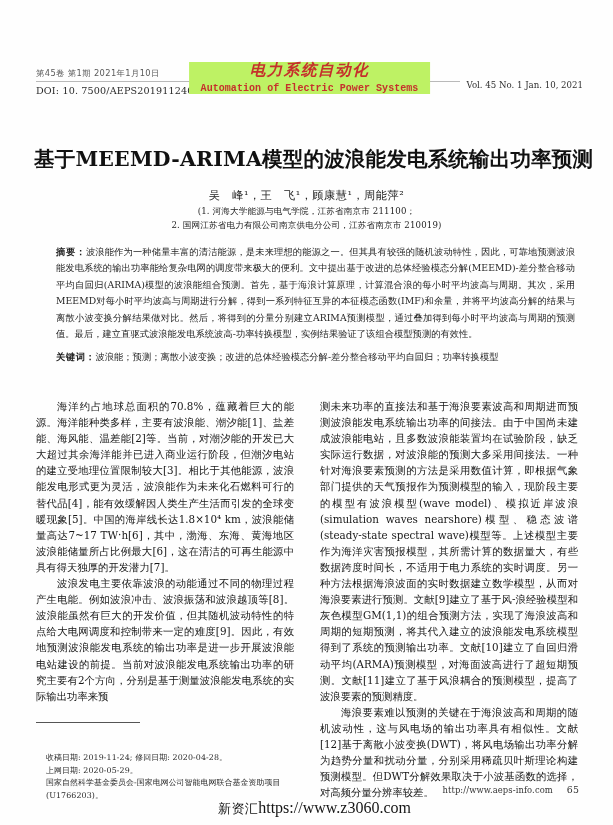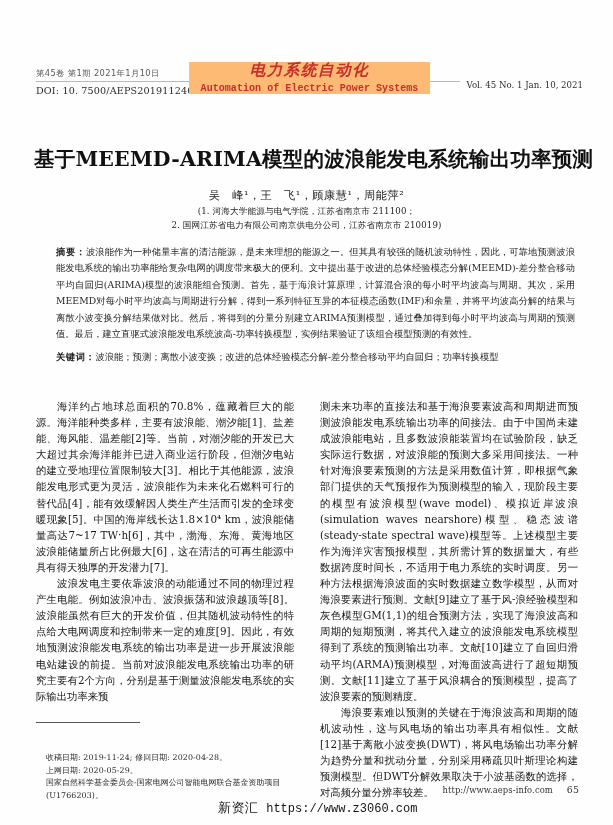--- a/index.html
+++ b/index.html
@@ -58,21 +58,21 @@
     letter-spacing: 0.15px;
     color: #2a2a2a;
     white-space: nowrap;
   }
   .journal-logo {
     position: absolute;
     left: 50%;
     top: -2px;
     transform: translateX(-50%);
     text-align: center;
-    background: #fdba74;
+    background: #bef264;
     padding: 0 12px;
     z-index: 3;
   }
   .journal-cn {
     font-size: 15.5px;
     font-weight: bold;
     color: #c5302c;
     letter-spacing: 1.6px;
     line-height: 1.08;
     font-family: "DejaVu Serif", "Liberation Serif", serif;
@@ -221,24 +221,24 @@
   .watermark {
     position: absolute;
     left: 218px;
     top: 799px;
     font-size: 13px;
     color: #141414;
     letter-spacing: 0.4px;
     font-family: "DejaVu Serif", "Liberation Serif", serif;
   }
   .watermark .wm-url {
-    font-family: Liberation Mono, monospace;
-    font-size: 12px;
+    font-family: Liberation Serif, serif;
+    font-size: 16px;
     letter-spacing: 0;
-    margin-left: 8px;
+    margin-left: 0;
   }
 </style>
 </head>
 <body>
 
 <div class="page">
 
   <div class="masthead">
     <div class="mast-rule"></div>
     <div class="vol-cn">第45卷  第1期  2021年1月10日</div>

